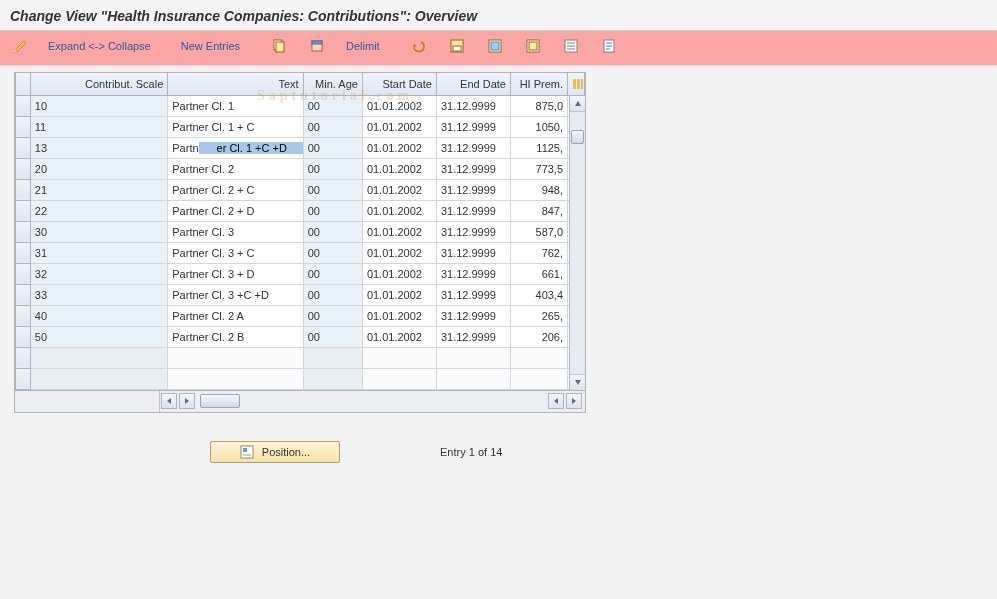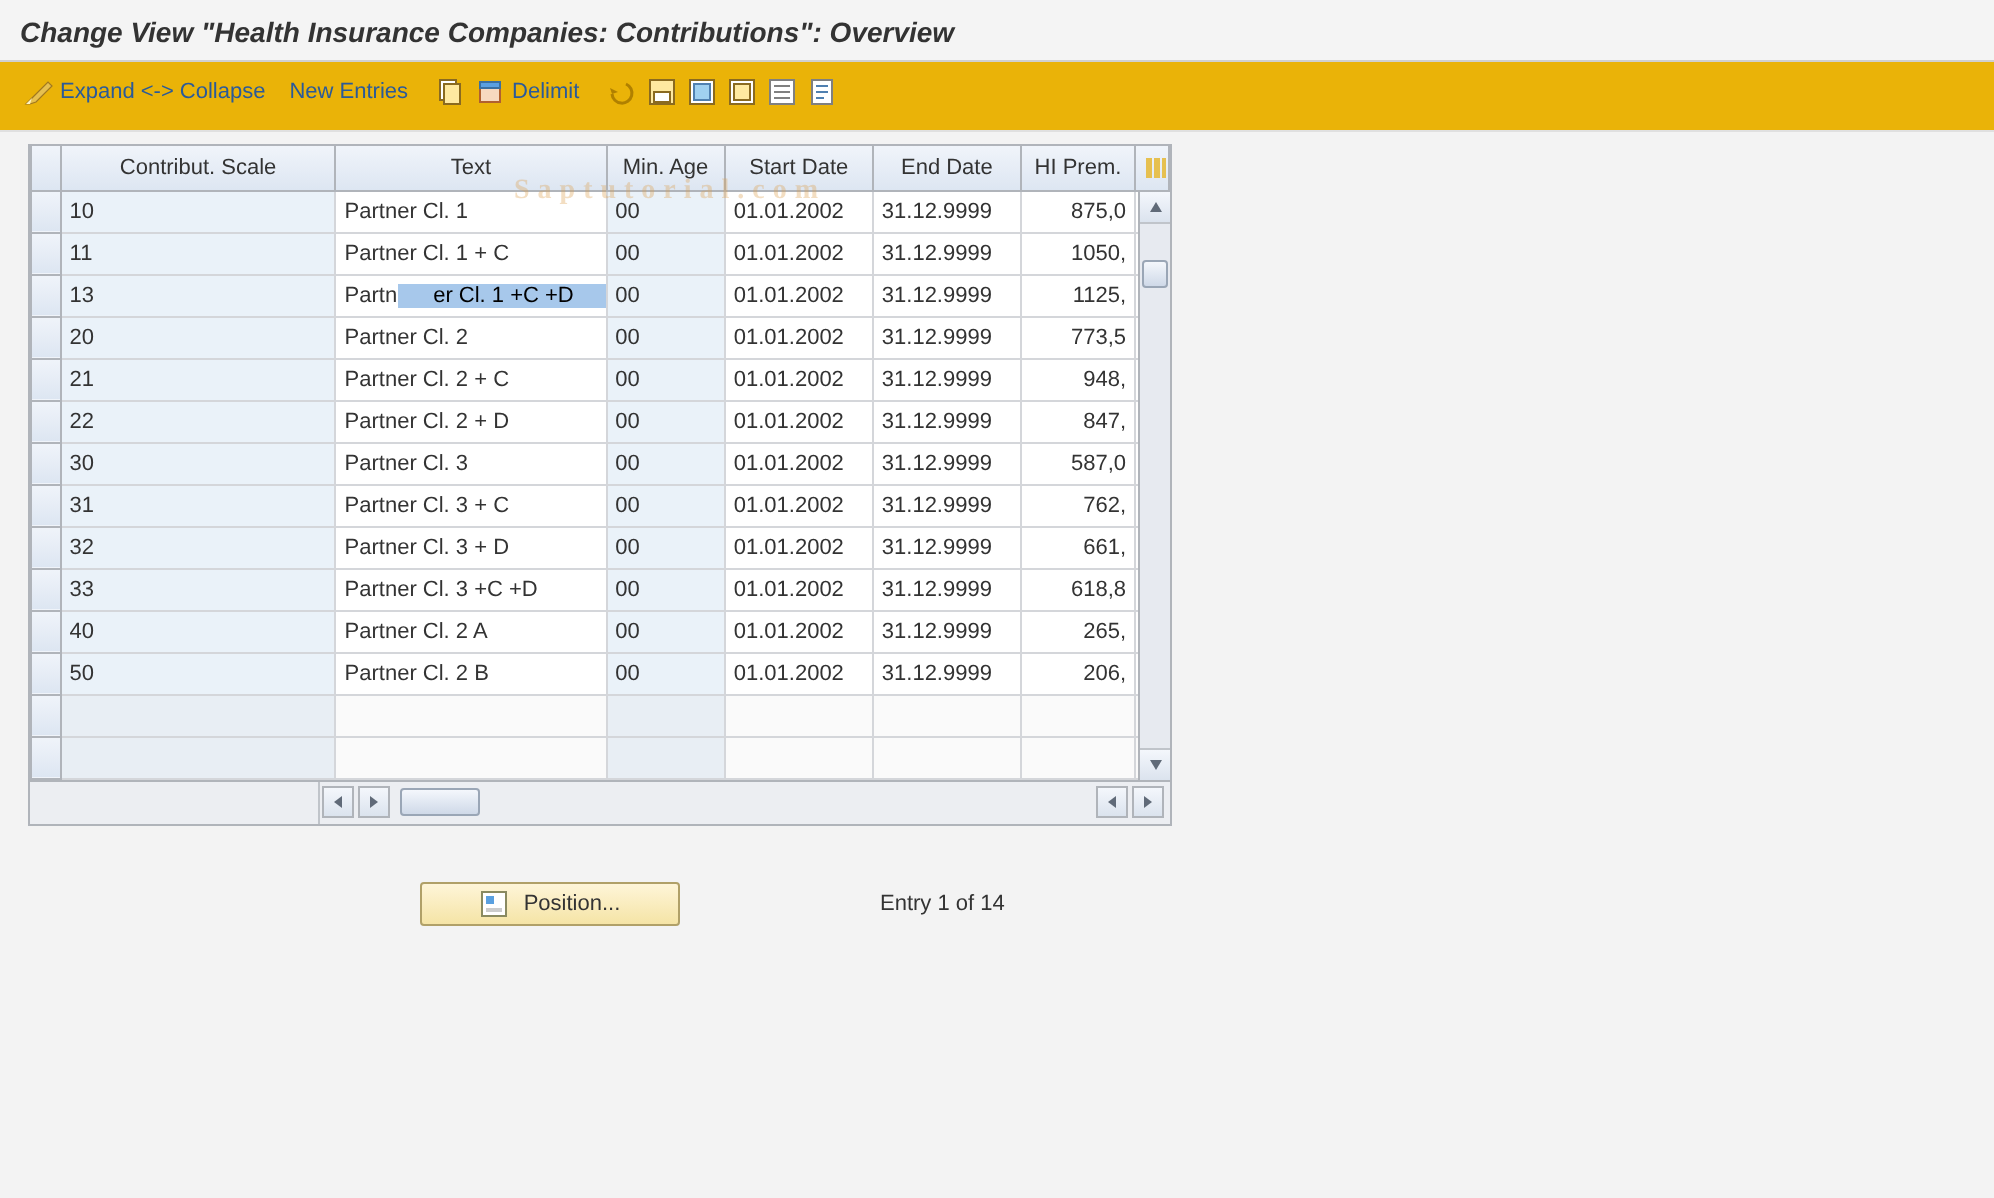--- a/index.html
+++ b/index.html
@@ -34,22 +34,22 @@
     .title {
       font-size: 14px;
       font-weight: bold;
       font-style: italic;
       color: #333;
     }
     .toolbar {
       display: flex;
       align-items: center;
       padding: 6px 10px 10px 10px;
-      gap: 2px;
-      background: #eab308;
+      gap: 20px;
+      background: #fca5a5;
       border-bottom: 1px solid #e0e0e0;
     }
     .tb-icon {
       width: 18px;
       height: 18px;
       display: inline-flex;
       align-items: center;
       justify-content: center;
       cursor: pointer;
     }
@@ -73,21 +73,21 @@
       width: 100%;
       border-collapse: collapse;
       table-layout: fixed;
     }
     .grid thead th {
       background: linear-gradient(#f0f4fa, #dde6f2);
       border: 1px solid #b0b4ba;
       border-top: none;
       font-weight: normal;
       font-size: 11px;
-      text-align: center;
+      text-align: right;
       padding: 4px 4px;
       color: #333;
       height: 22px;
       white-space: nowrap;
       overflow: hidden;
     }
     .grid tbody td {
       border: 1px solid #d4d6da;
       font-size: 11px;
       padding: 3px 4px;
@@ -404,21 +404,21 @@
           <td class="col-prem">661,</td>
           <td class="col-scr"></td>
         </tr>
         <tr>
           <td class="col-sel"></td>
           <td class="col-scale">33</td>
           <td class="col-text">Partner Cl. 3 +C +D</td>
           <td class="col-min">00</td>
           <td class="col-start">01.01.2002</td>
           <td class="col-end">31.12.9999</td>
-          <td class="col-prem">618,8</td>
+          <td class="col-prem">403,4</td>
           <td class="col-scr"></td>
         </tr>
         <tr>
           <td class="col-sel"></td>
           <td class="col-scale">40</td>
           <td class="col-text">Partner Cl. 2 A</td>
           <td class="col-min">00</td>
           <td class="col-start">01.01.2002</td>
           <td class="col-end">31.12.9999</td>
           <td class="col-prem">265,</td>

